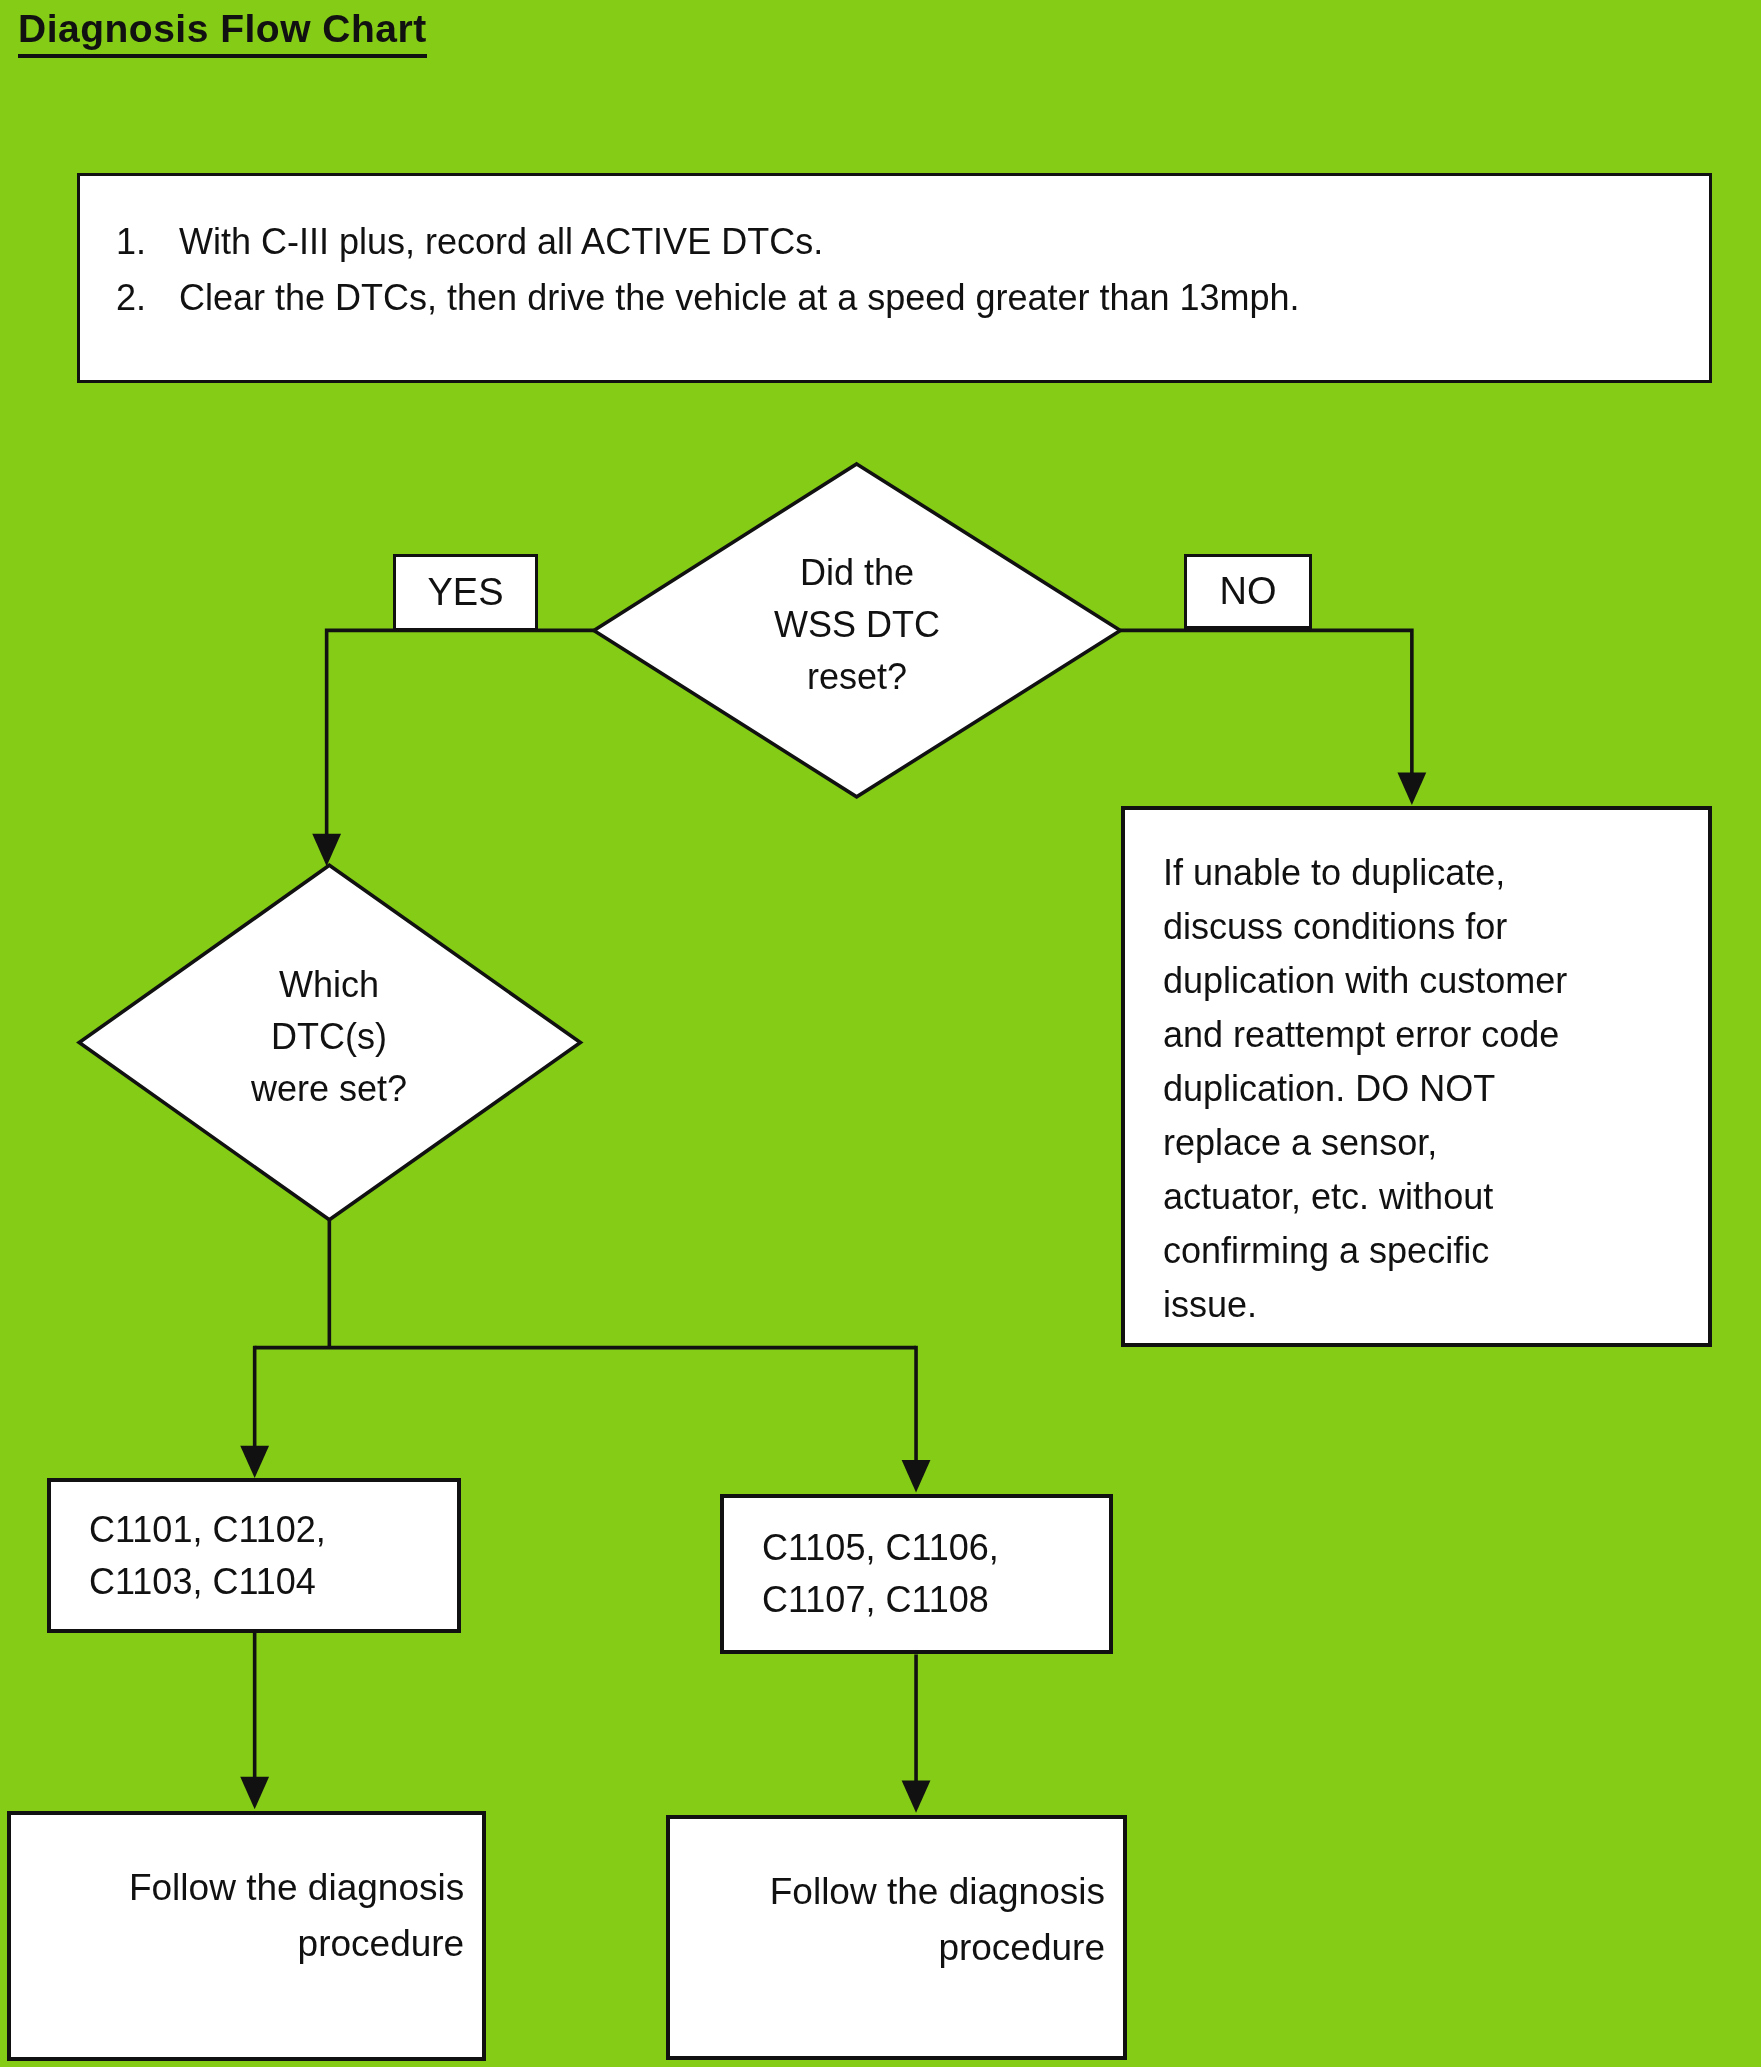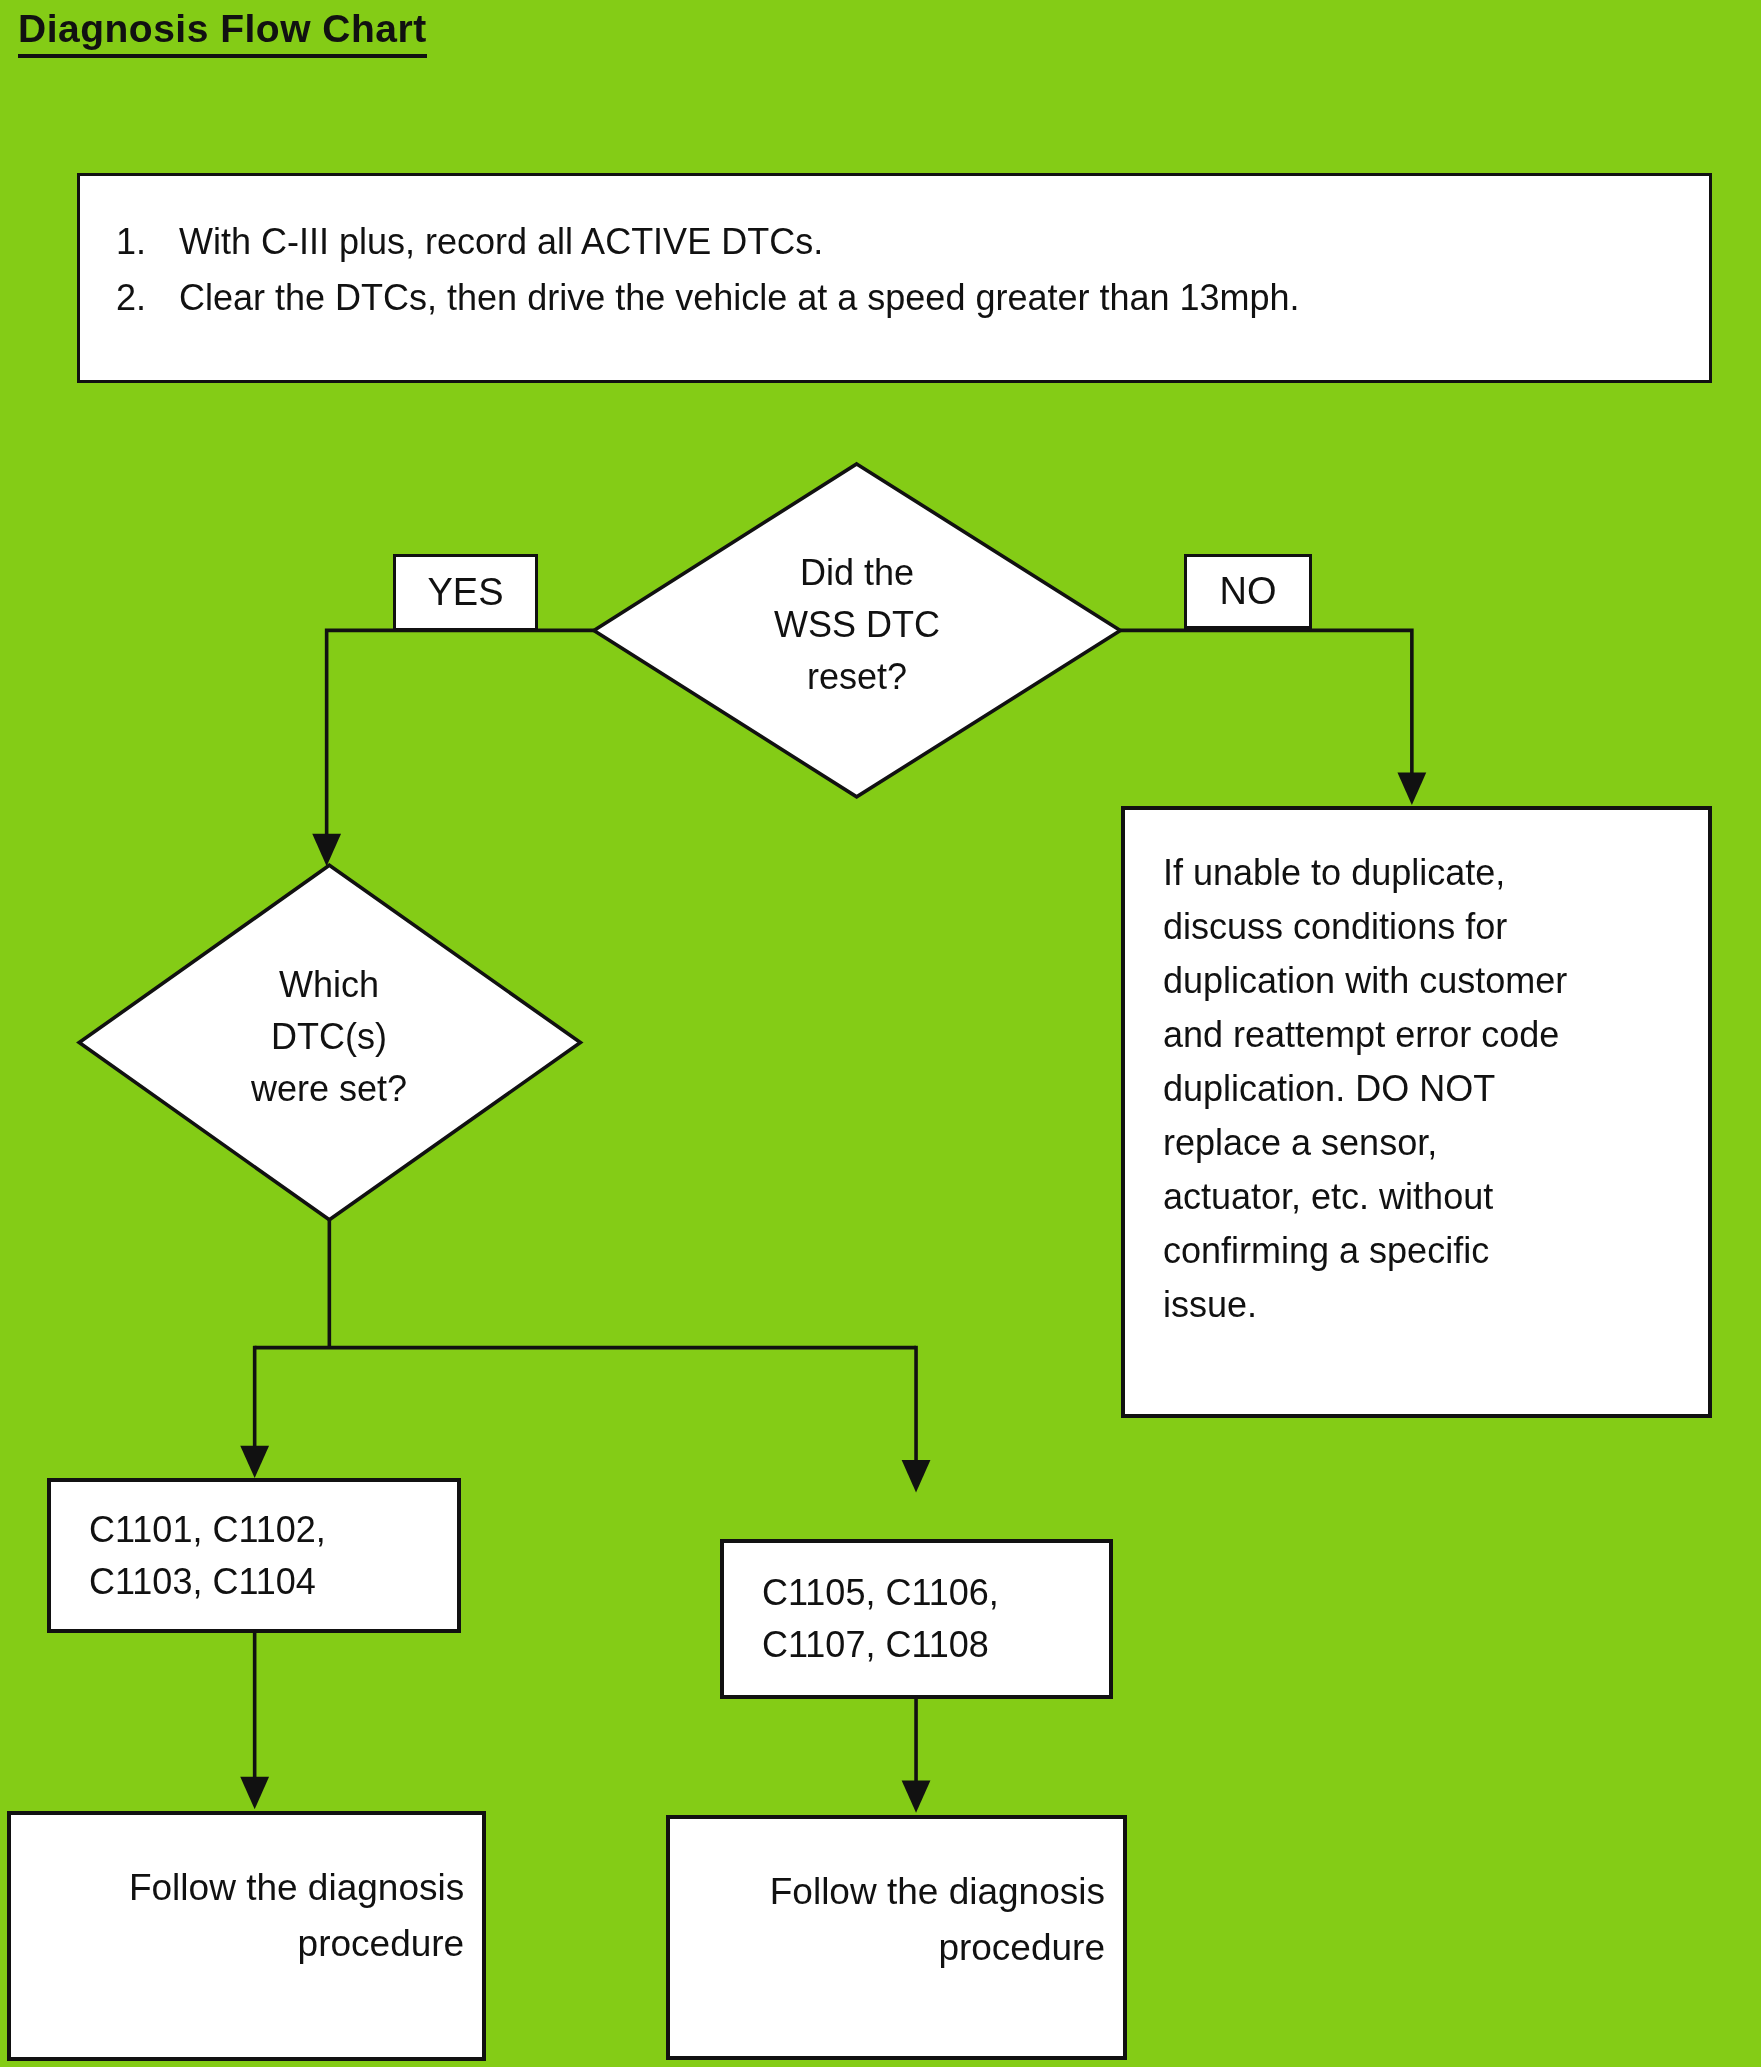--- a/index.html
+++ b/index.html
@@ -94,21 +94,21 @@
   }
   .d2-label {
     left: 149px;
     top: 959px;
     text-align: center;
   }
   .no-branch-box {
     left: 1121px;
     top: 806px;
     width: 591px;
-    height: 612px;
+    height: 541px;
     padding: 36px 4px 0 38px;
     font-size: 36px;
     line-height: 54px;
     white-space: pre-line;
   }
   .dtc-box {
     display: flex;
     align-items: center;
     font-size: 36px;
     line-height: 52px;
@@ -119,21 +119,20 @@
     left: 47px;
     top: 1478px;
     width: 414px;
     height: 155px;
   }
   .dtc-right {
     left: 720px;
     top: 1494px;
     width: 393px;
     height: 160px;
-    margin-top: 45px;
   }
   .follow-box {
     font-size: 37px;
     line-height: 56px;
     white-space: pre-line;
     padding: 45px 18px 0 27px;
     text-align: right;
   }
   .follow-left {
     left: 7.2px;

